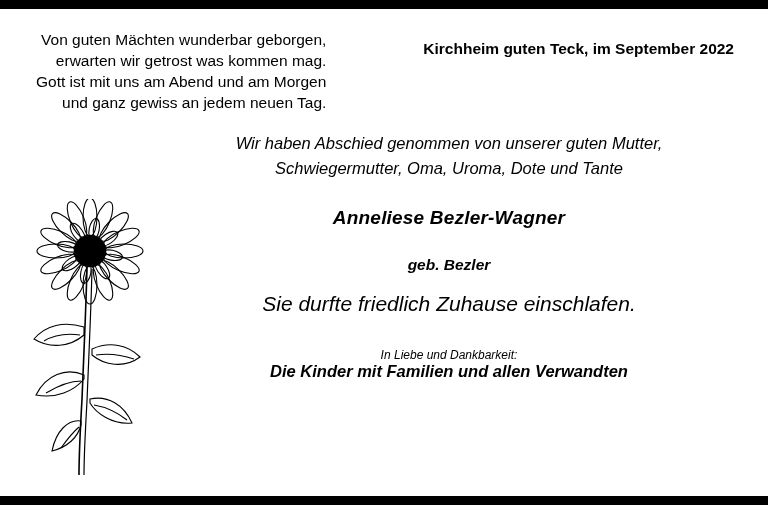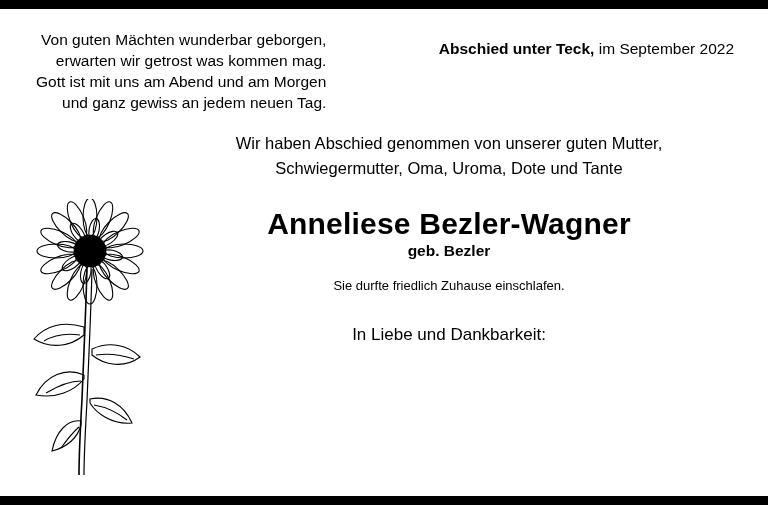--- a/index.html
+++ b/index.html
@@ -50,63 +50,64 @@
     position: absolute;
     right: 34px;
     top: 11px;
     font-size: 15.5px;
     white-space: nowrap;
   }
   .place-date .place {
     font-weight: bold;
   }
   .place-date .date {
-    font-weight: normal;
+    font-weight: bold;
   }
 
   
   .content {
     position: absolute;
     left: 150px;
     right: 20px;
     top: 122px;
     text-align: center;
+    font-style: italic;
   }
   .intro {
     font-size: 16.5px;
     line-height: 25px;
     white-space: pre-line;
     margin-bottom: 26px;
   }
   .name {
-    font-size: 30px;
+    font-size: 19px;
     font-weight: bold;
     letter-spacing: 0.2px;
-    margin-bottom: 1px;
+    margin-bottom: 27px;
   }
   .maiden {
     font-size: 15.5px;
     font-weight: bold;
     margin-bottom: 18px;
   }
   .dates {
     font-size: 16.5px;
     font-weight: bold;
     margin-bottom: 26px;
   }
   .dates .sep {
     display: inline-block;
     width: 22px;
   }
   .line-peaceful {
-    font-size: 13px;
+    font-size: 21px;
     margin-bottom: 32px;
   }
   .love-label {
-    font-size: 17px;
+    font-size: 12px;
   }
   .family {
     font-size: 16.5px;
     font-weight: bold;
     margin-bottom: 30px;
   }
   .burial {
     font-size: 16.5px;
   }
 
@@ -127,21 +128,21 @@
 
 <div class="obituary">
   <div class="inner">
 
     <div class="top-row">
       <div class="poem">Von guten Mächten wunderbar geborgen,
 erwarten wir getrost was kommen mag.
 Gott ist mit uns am Abend und am Morgen
 und ganz gewiss an jedem neuen Tag.</div>
       <div class="place-date">
-        <span class="place">Abschied unter Teck,</span><span class="date"> im September 2022</span>
+        <span class="place">Kirchheim guten Teck,</span><span class="date"> im September 2022</span>
       </div>
     </div>
 
     <div class="flower">
       <svg width="140" height="280" viewBox="0 0 140 280" xmlns="http://www.w3.org/2000/svg">
         <g stroke="#000000" fill="none" stroke-width="1.1">
 
           <g transform="translate(66,52)">
             <g>
               <ellipse cx="0" cy="-34" rx="7" ry="19"></ellipse>
@@ -195,16 +196,17 @@
       </svg>
     </div>
 
     <div class="content">
       <div class="intro">Wir haben Abschied genommen von unserer guten Mutter,
 Schwiegermutter, Oma, Uroma, Dote und Tante</div>
       <div class="name">Anneliese Bezler-Wagner</div>
       <div class="maiden">geb. Bezler</div>
       <div class="line-peaceful">Sie durfte friedlich Zuhause einschlafen.</div>
       <div class="love-label">In Liebe und Dankbarkeit:</div>
+      <div class="family">Die Kinder mit Familien und allen Verwandten</div>
     </div>
 
   </div>
 </div>
 
 </body></html>

